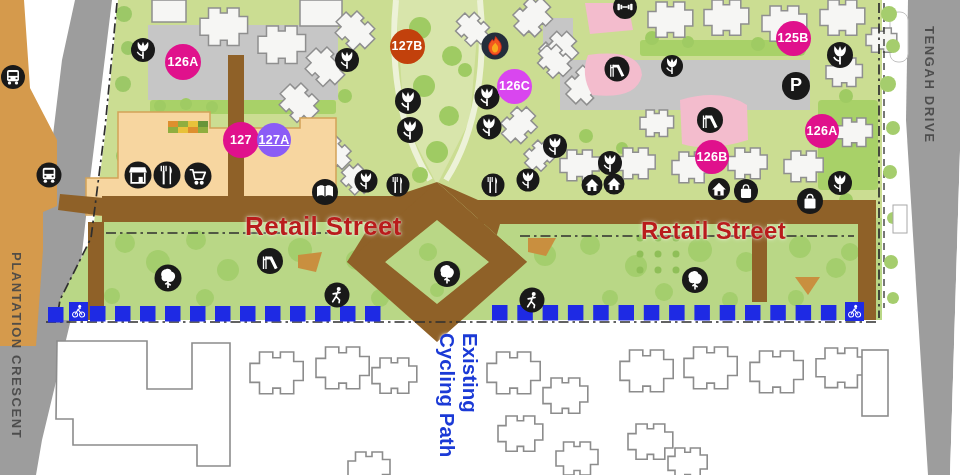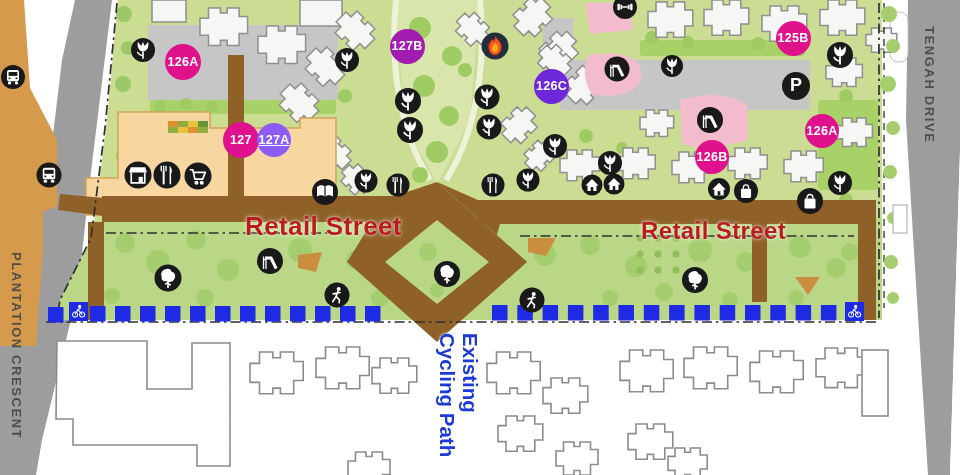--- a/index.html
+++ b/index.html
@@ -505,22 +505,22 @@
           <circle r="13" fill="#191919"></circle>
           <use href="#sym-tree" transform="scale(1.00)"></use>
         </g>
       </g>
 </svg>
 
 <div id="badge-layer">
       <div class="badge" style="left: 165px; top: 44px; width: 36px; height: 36px; background: rgb(224, 17, 140);">126A</div>
       <div class="badge" style="left: 187px; top: 122px; width: 36px; height: 36px; background: rgb(224, 17, 140); margin-left: 36px;">127</div>
       <div class="badge" style="left: 257px; top: 123px; width: 34px; height: 34px; background: #8b5cf6; text-decoration: underline;">127A</div>
-      <div class="badge" style="left: 389.5px; top: 28.5px; width: 35px; height: 35px; background: #a21caf;">127B</div>
-      <div class="badge" style="left: 534px; top: 68.5px; width: 35px; height: 35px; background: #6d28d9;">126C</div>
+      <div class="badge" style="left: 389.5px; top: 28.5px; width: 35px; height: 35px; background: #c2410c;">127B</div>
+      <div class="badge" style="left: 497px; top: 68.5px; width: 35px; height: 35px; background: #d946ef;">126C</div>
       <div class="badge" style="left: 775.5px; top: 20.5px; width: 35px; height: 35px; background: rgb(224, 17, 140);">125B</div>
       <div class="badge" style="left: 695px; top: 140px; width: 34px; height: 34px; background: rgb(224, 17, 140); text-align: right;">126B</div>
       <div class="badge" style="left: 805px; top: 114px; width: 34px; height: 34px; background: rgb(224, 17, 140);">126A</div>
     </div>
 
 <div class="lbl retail" id="retail-left">Retail Street</div>
 <div class="lbl retail" id="retail-right">Retail Street</div>
 
 <div class="lbl cyc" id="cycling-label">
   <div>Existing</div>

